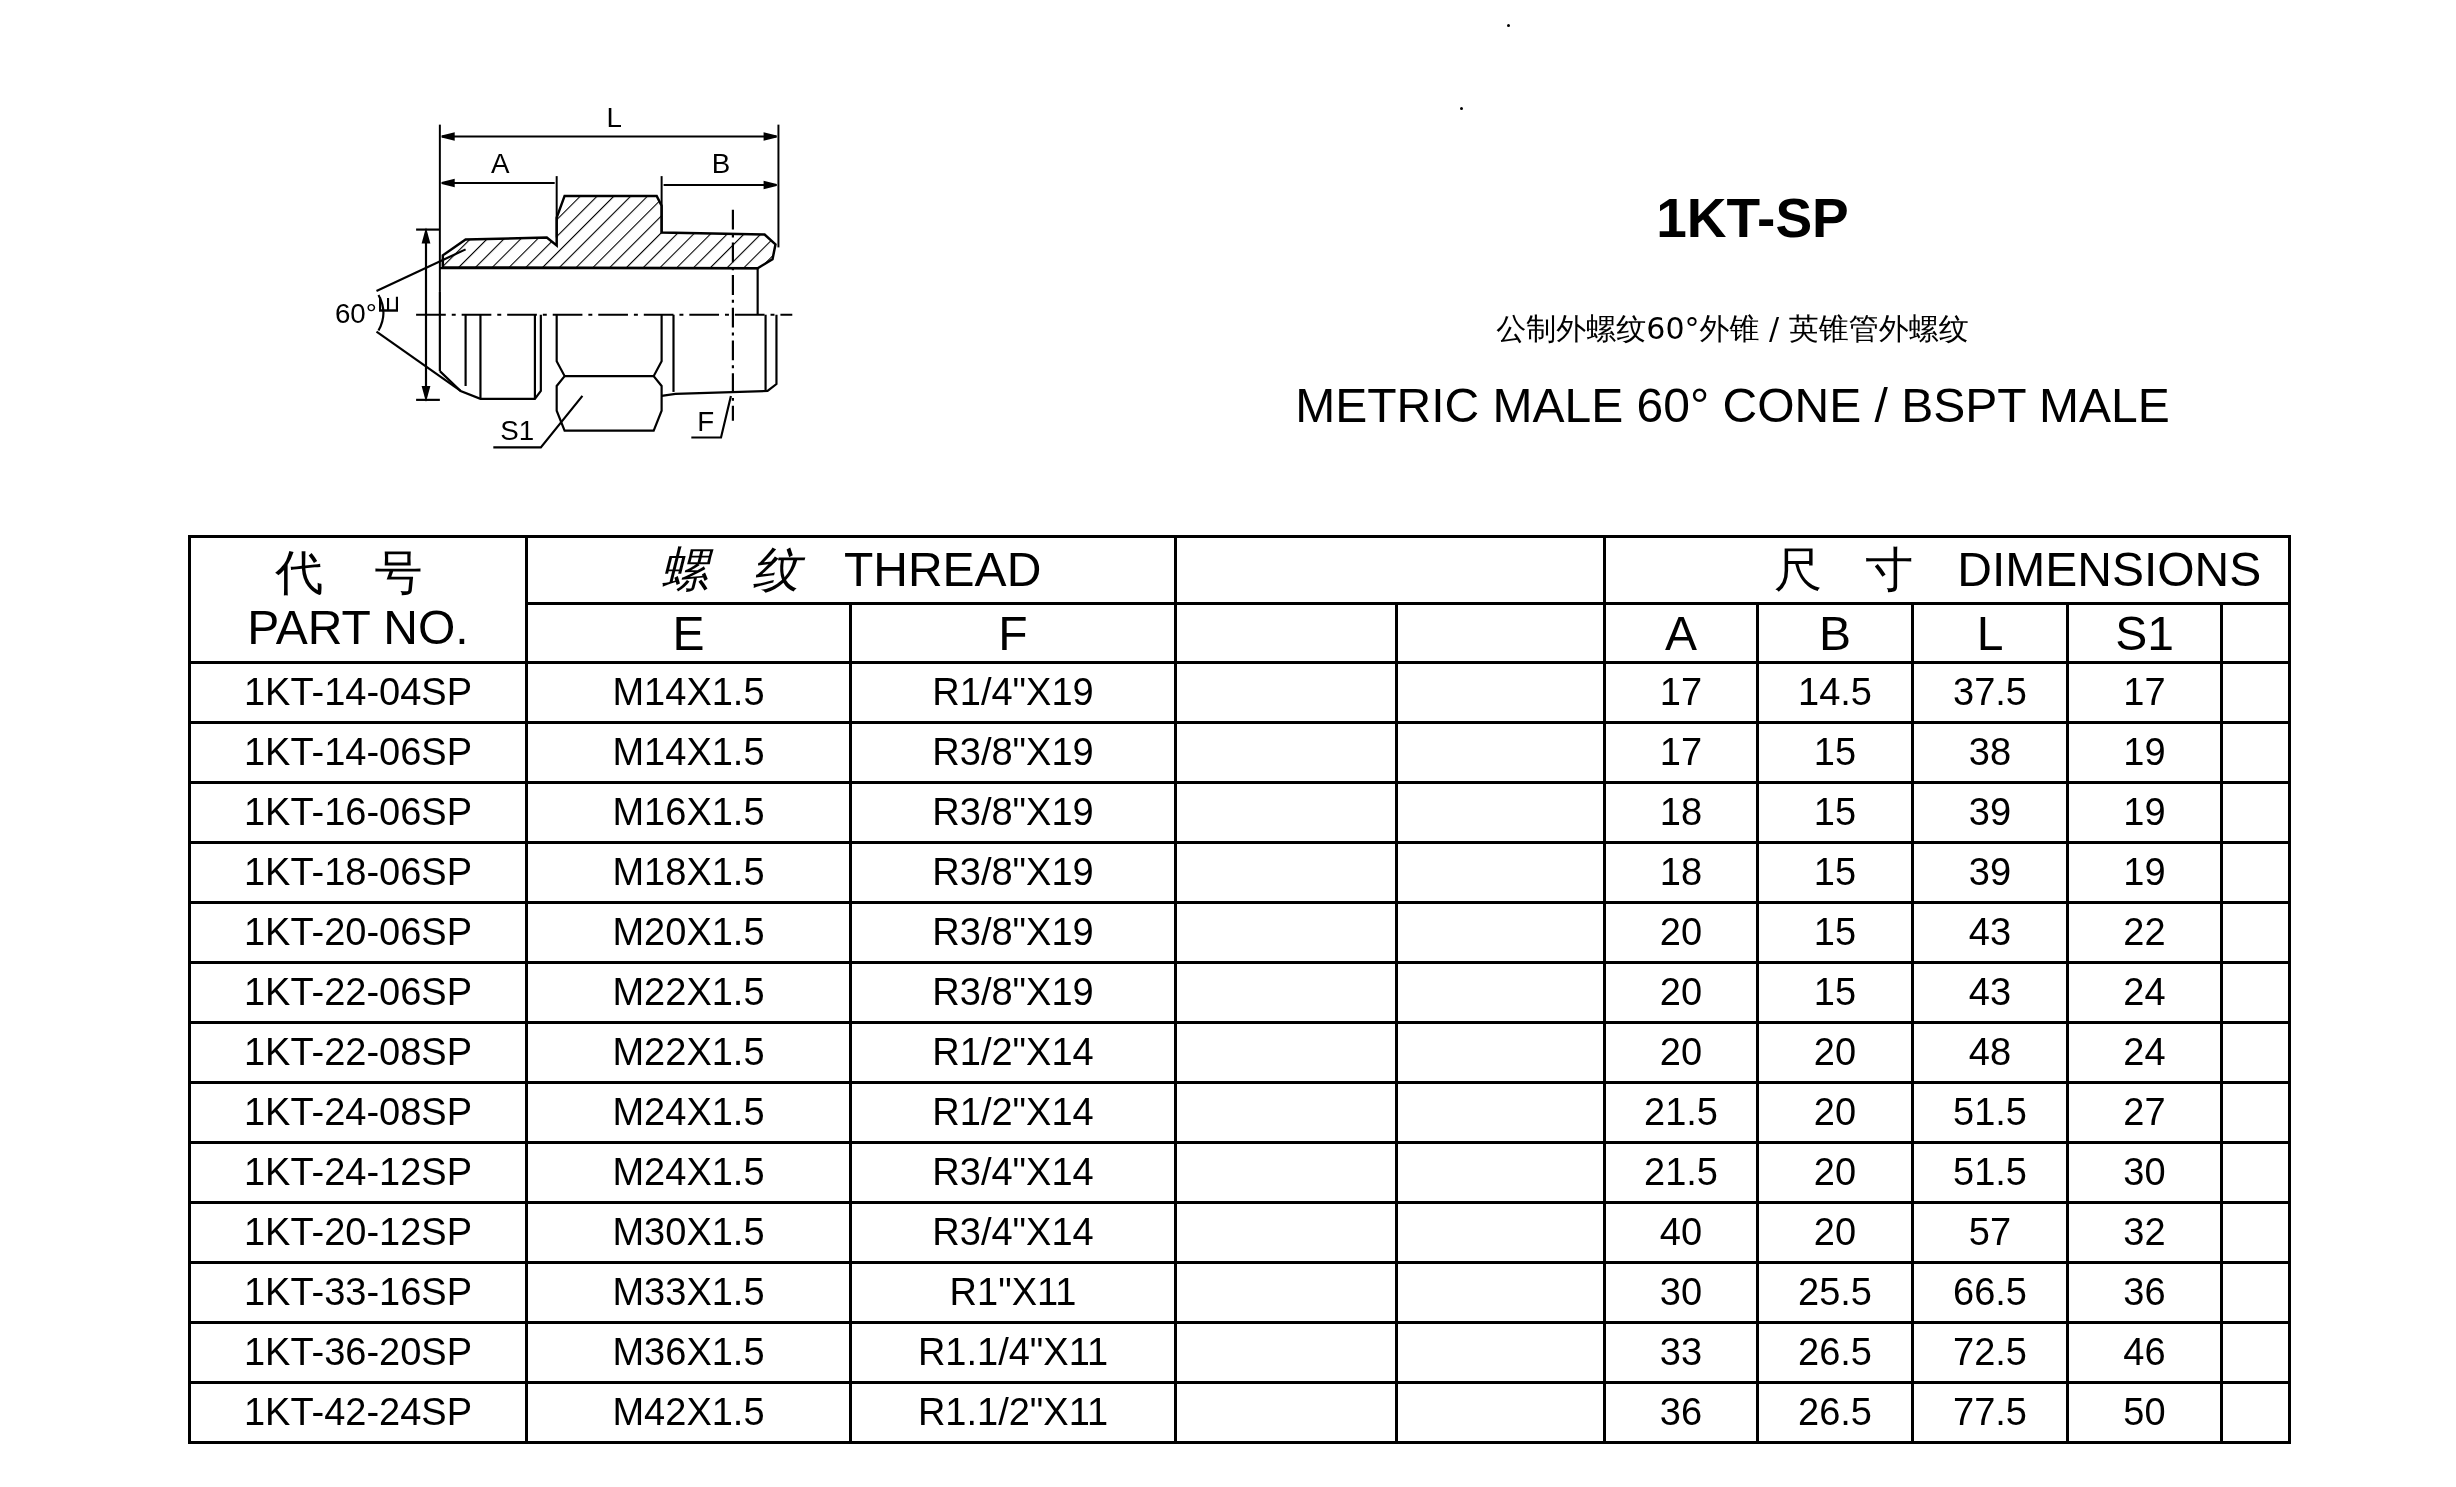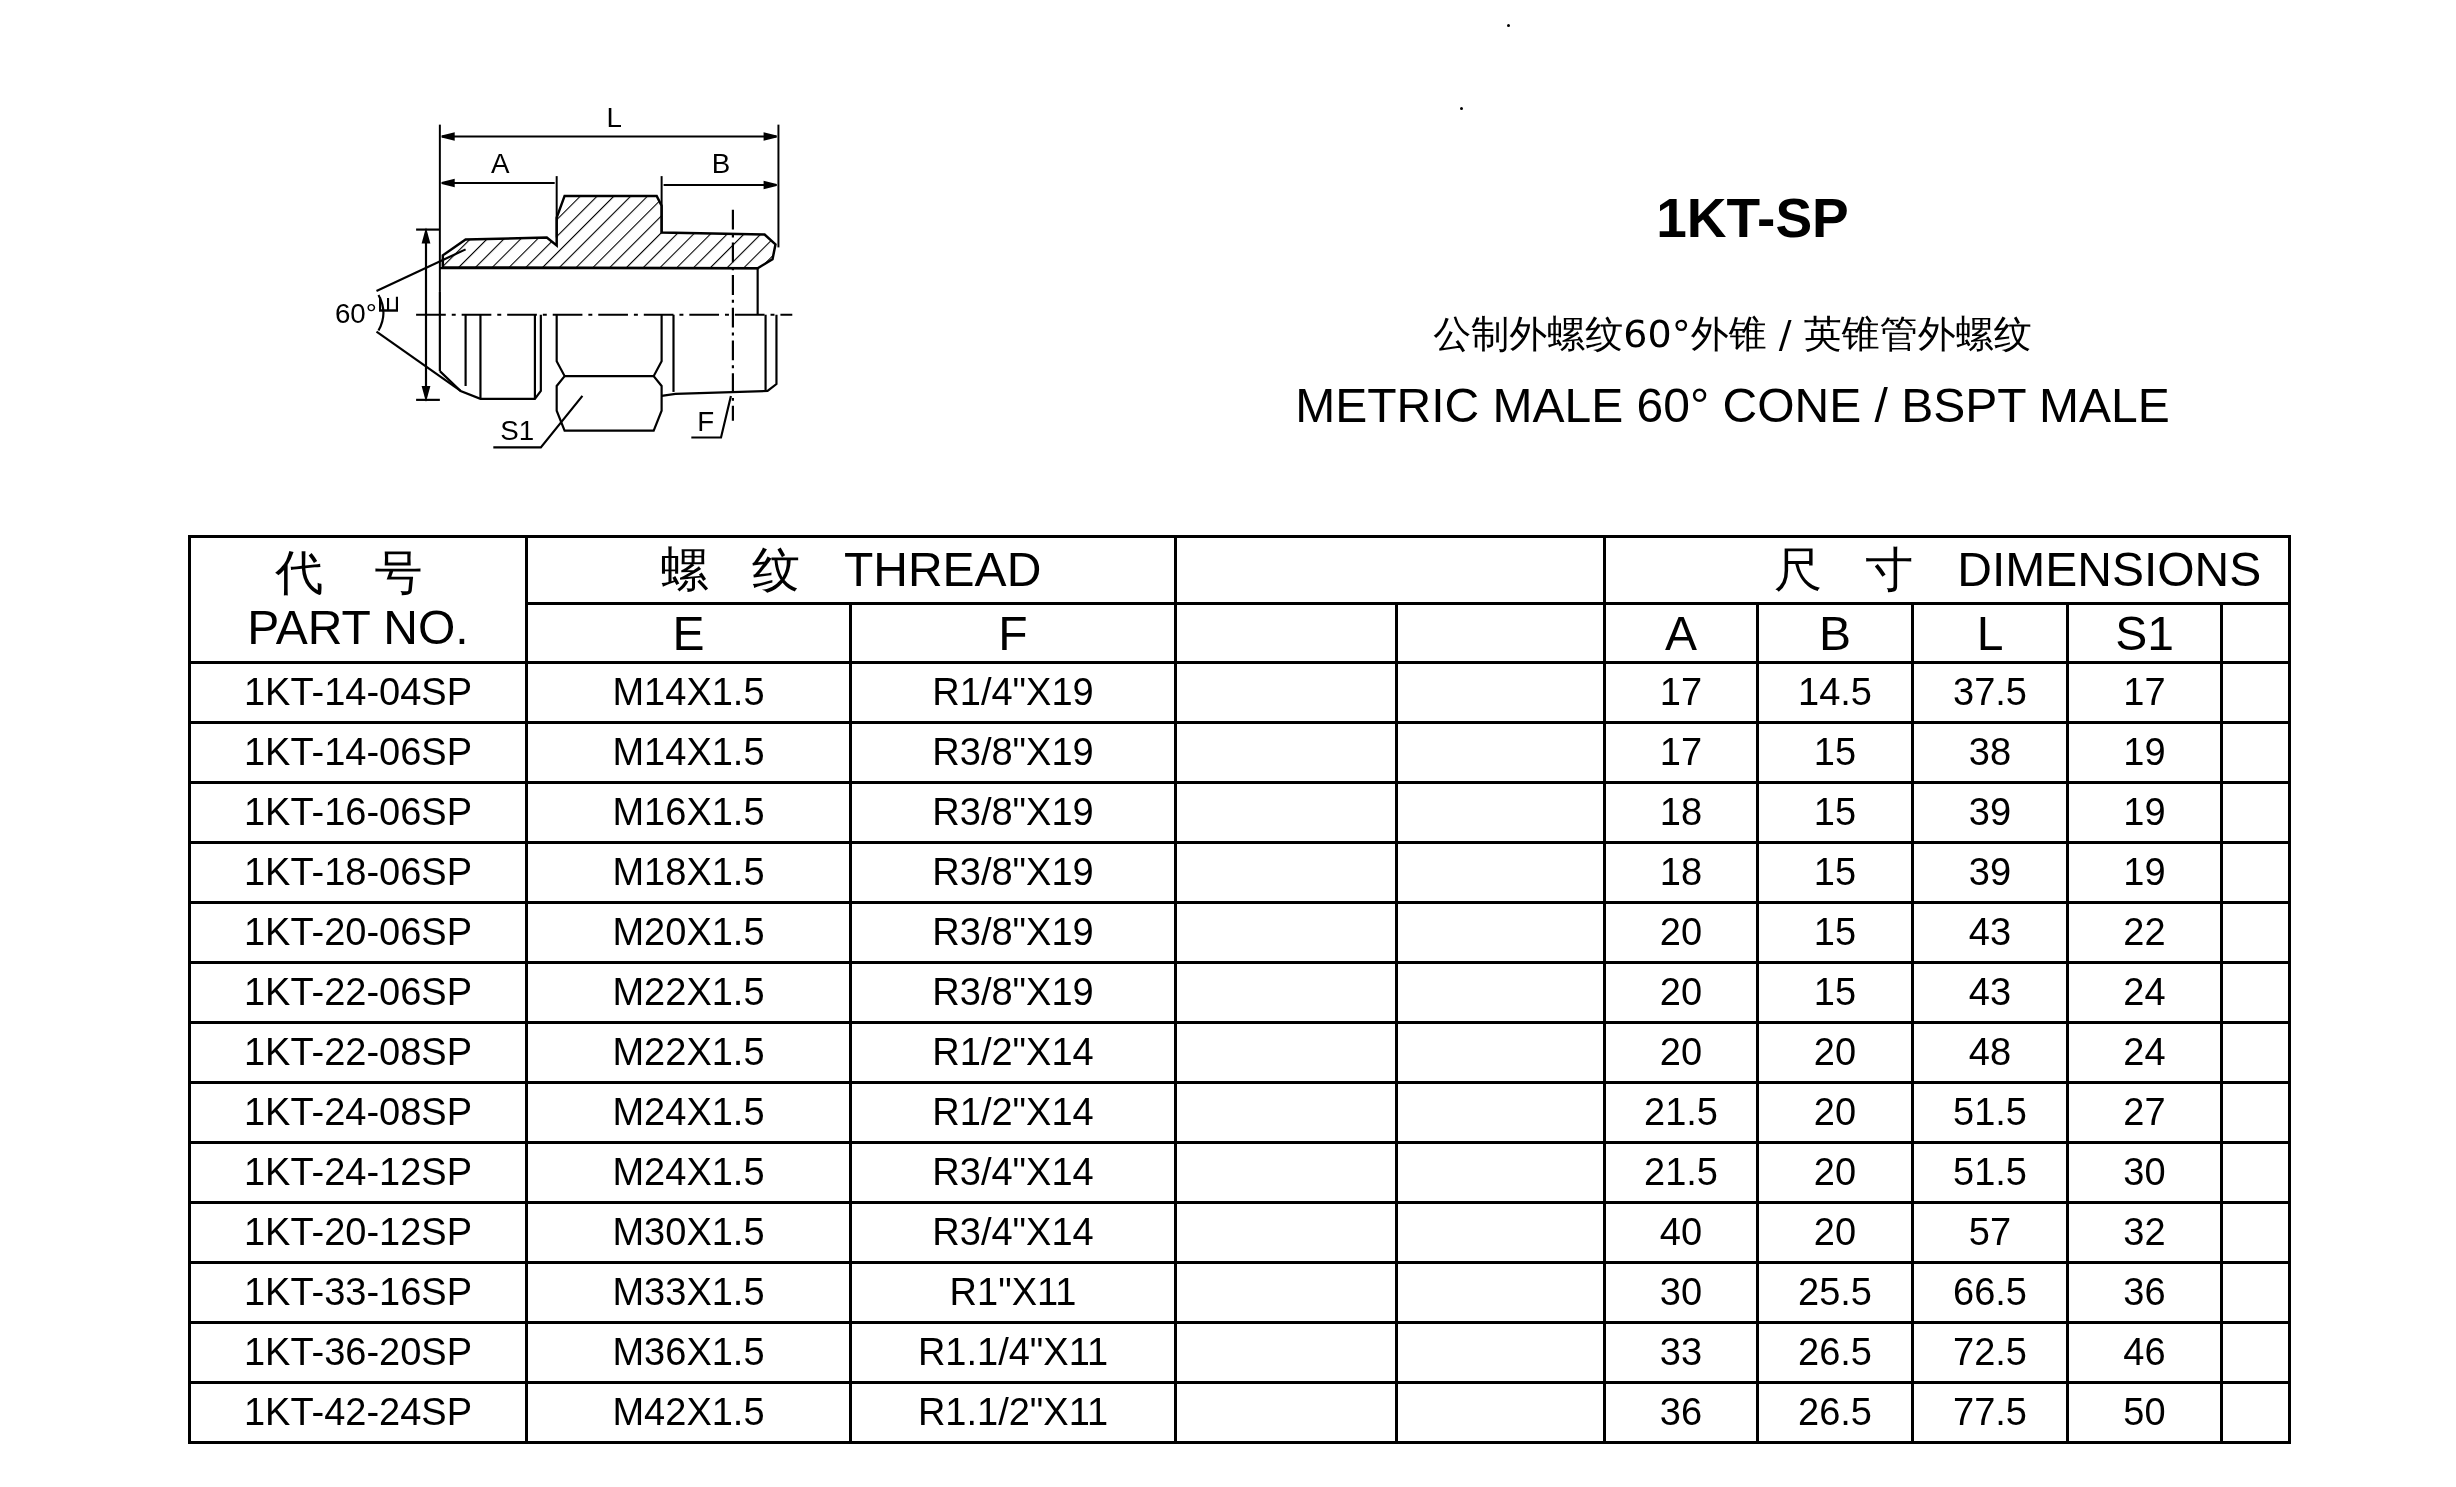--- a/index.html
+++ b/index.html
@@ -32,21 +32,21 @@
       font-size: 55px;
       letter-spacing: 0px;
       margin-top: 28px;
     }
     .subtitle-cn {
       position: absolute;
       left: 1287px;
       width: 891px;
       top: 309px;
       text-align: center;
-      font-size: 38px;
+      font-size: 30px;
       font-family: "DejaVu Sans", sans-serif;
     }
     .subtitle-en {
       position: absolute;
       left: 1287px;
       width: 891px;
       top: 378px;
       text-align: center;
       font-size: 48px;
     }
@@ -177,21 +177,21 @@
     <col style="width:154px">
     <col style="width:68px">
   </colgroup>
   <tbody>
       <tr class="head">
     <td rowspan="2" style="line-height:55px;">
       <div class="cn" style="letter-spacing:18px;">代 号</div>
       <div>PART NO.</div>
     </td>
     <td colspan="2">
-      <span class="cn" style="letter-spacing:14px;">螺 纹</span><span class="gap"></span><span>THREAD</span>
+      <span class="cn" style="letter-spacing:14px;font-style:italic;">螺 纹</span><span class="gap"></span><span>THREAD</span>
     </td>
     <td colspan="2"></td>
     <td colspan="5" style="text-align:left; padding-left:168px;">
       <span class="cn" style="letter-spacing:14px;">尺 寸</span><span class="gap"></span><span>DIMENSIONS</span>
     </td>
   </tr>
   <tr class="head">
     <td>E</td>
     <td>F</td>
     <td></td>

